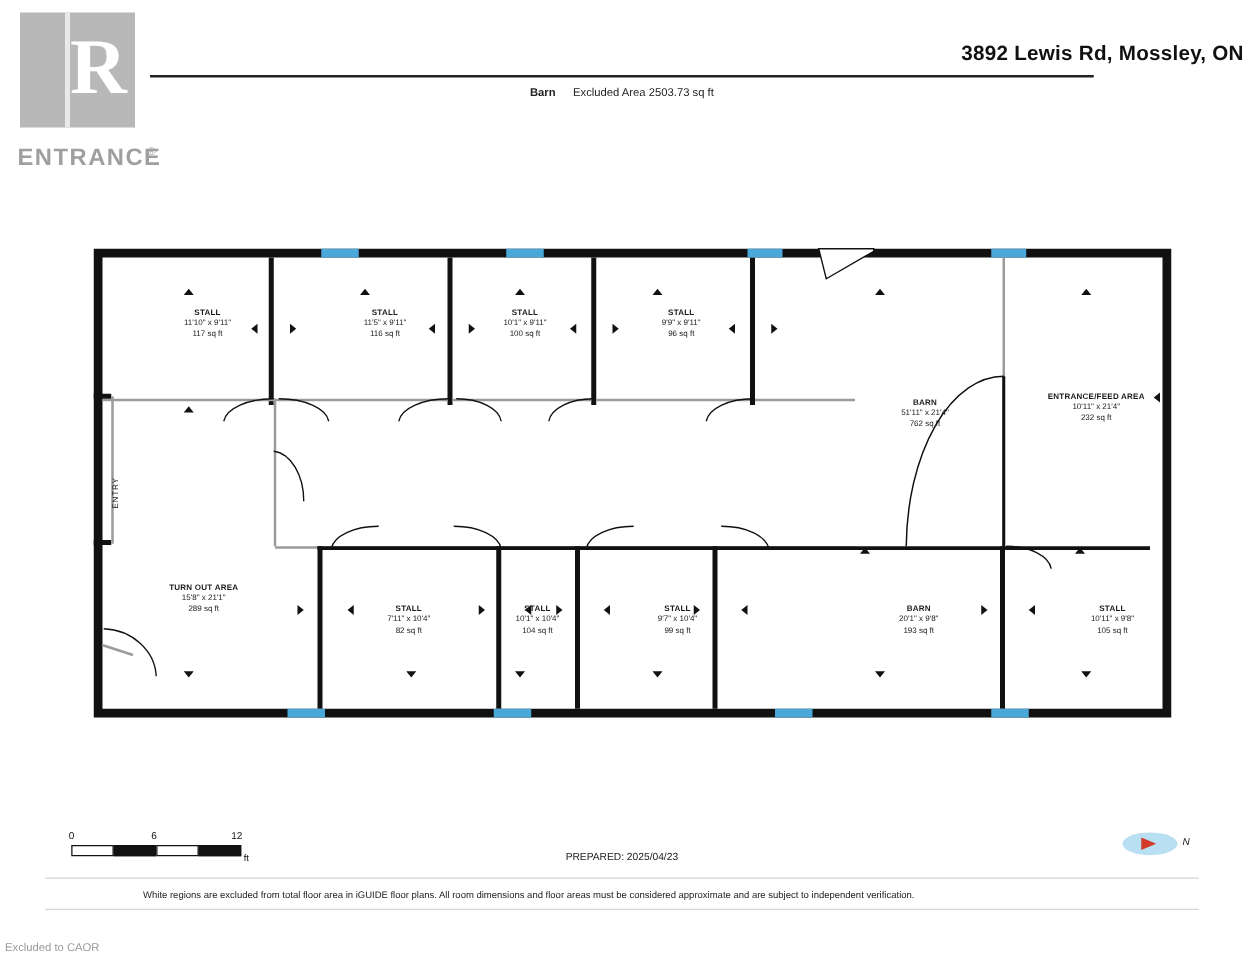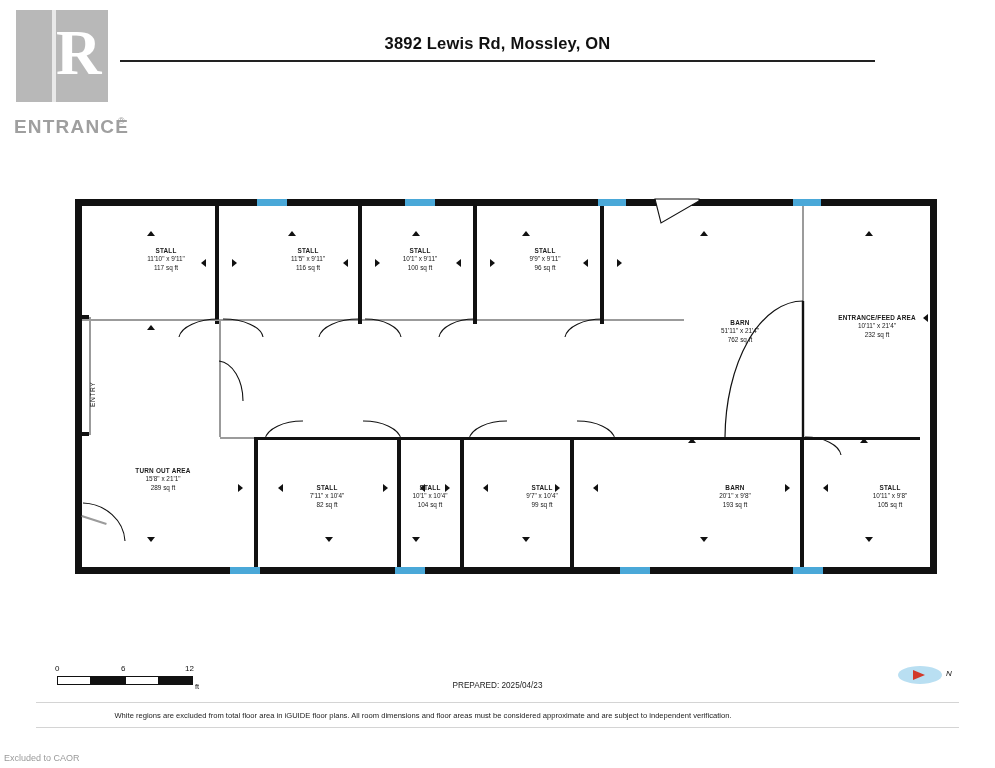--- a/index.html
+++ b/index.html
@@ -31,21 +31,21 @@
   .realtor-logo .rword{
     position:absolute;left:6px;top:108px;
     font-size:19px;letter-spacing:1.2px;color:#9f9f9f;font-weight:700;
     font-family:"Liberation Sans", sans-serif;
   }
   .realtor-logo .rreg{
     position:absolute;left:110px;top:108px;font-size:9px;color:#9f9f9f;
   }
 
   .title{
-    position:absolute;left:0;top:34px;width:995px;text-align:center;
+    position:absolute;left:0;top:34px;width:995px;text-align:right;
     font-size:16.5px;font-weight:700;color:#111;letter-spacing:.2px;
   }
   .title-rule{
     position:absolute;left:120px;top:60px;width:755px;height:2px;background:#222;
   }
   .subtitle{
     position:absolute;left:0;top:69px;width:995px;text-align:center;font-size:9px;color:#222;
   }
   .subtitle b{font-weight:700;}
   .subtitle .sp{display:inline-block;width:14px;}
@@ -120,20 +120,23 @@
   <div class="realtor-logo">
     <div class="block"></div>
     <div class="rbar"></div>
     <div class="rletter">R</div>
     <div class="rword">ENTRANCE</div>
     <div class="rreg">®</div>
   </div>
 
   <div class="title">3892 Lewis Rd, Mossley, ON</div>
   <div class="title-rule"></div>
+  <div class="subtitle">
+    <b>Barn</b><span class="sp"></span><span>Excluded Area 2503.73 sq ft</span>
+  </div>
 
   <div class="plan">
     <div class="outer"></div>
 
     <div class="wall" style="left:140px;top:7px;width:4px;height:118px;"></div>
     <div class="wall" style="left:283px;top:7px;width:4px;height:118px;"></div>
     <div class="wall" style="left:398px;top:7px;width:4px;height:118px;"></div>
     <div class="wall" style="left:525px;top:7px;width:4px;height:118px;"></div>
 
     <div class="thinwall" style="left:7px;top:120px;width:138px;height:1.5px;"></div>

